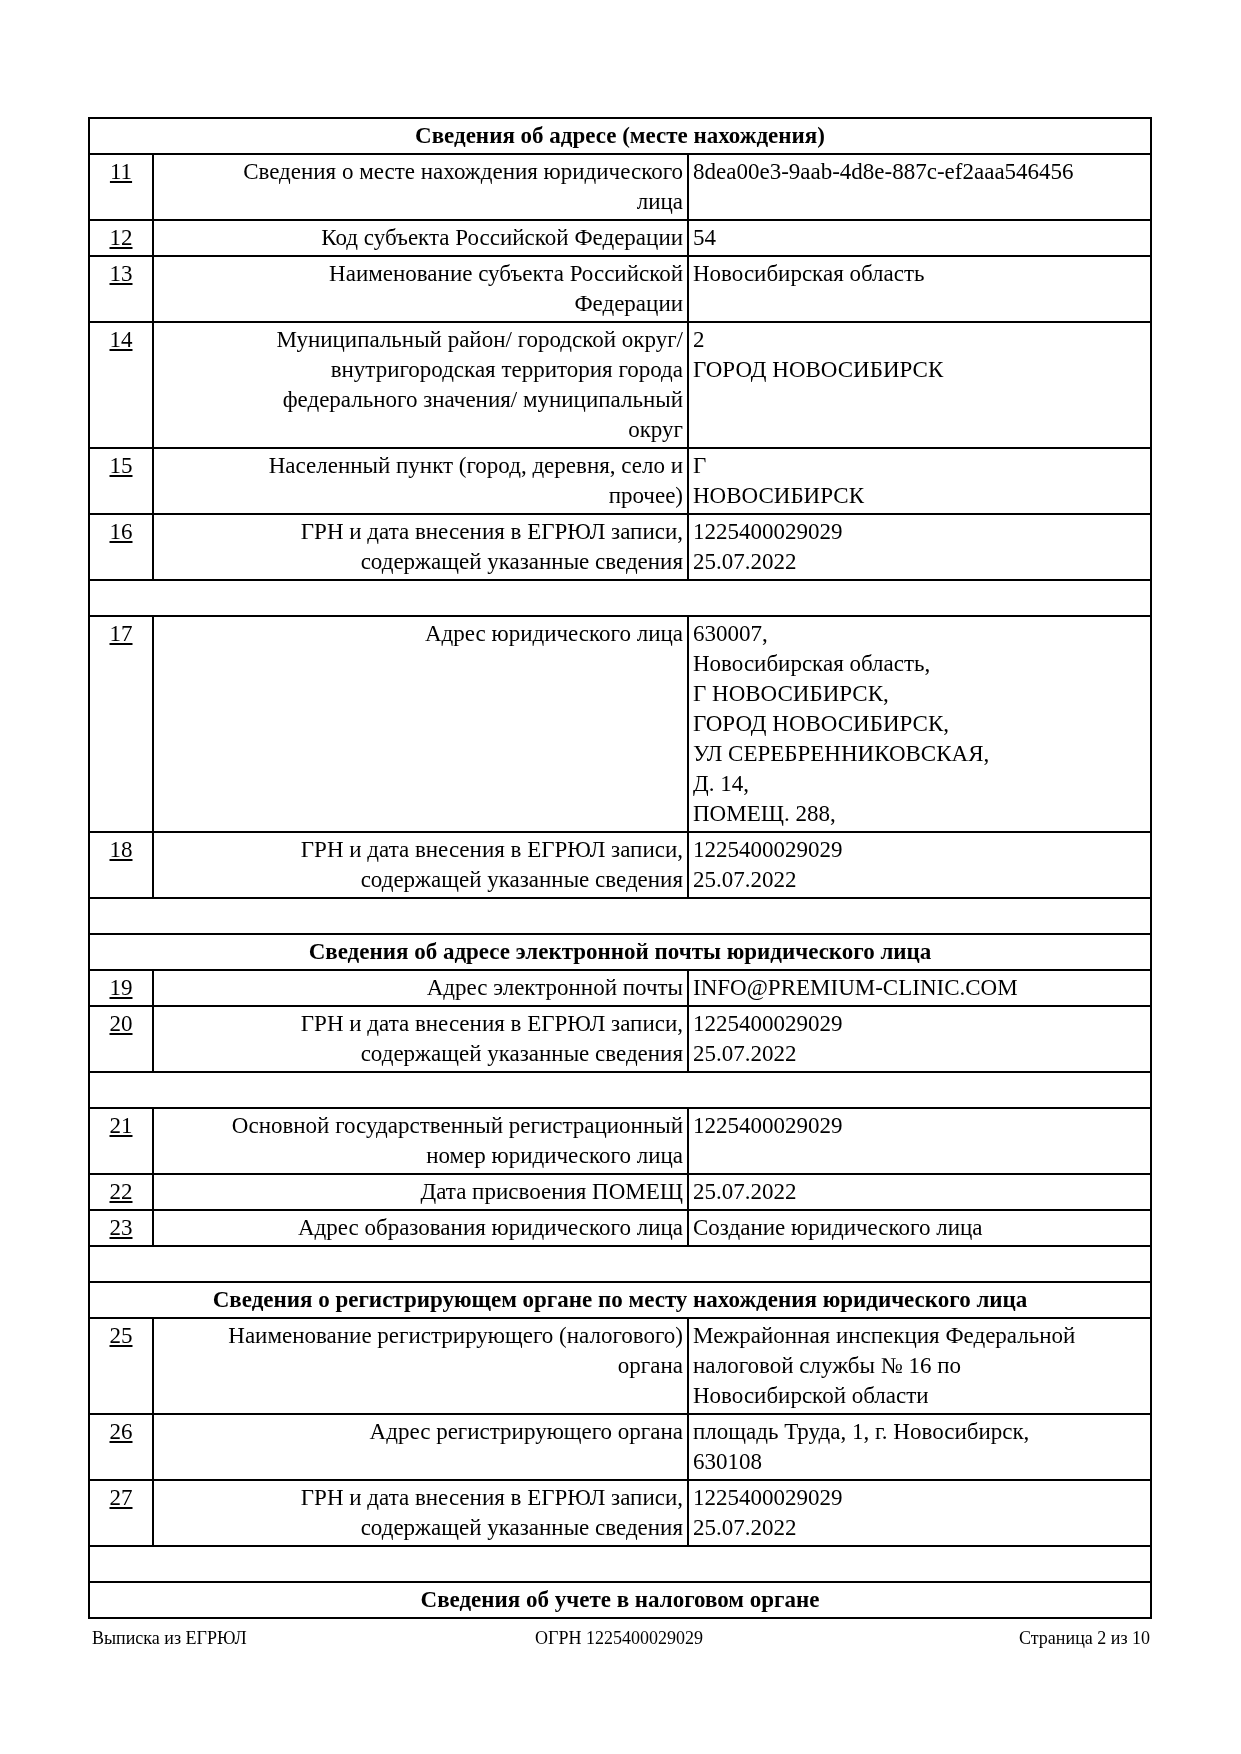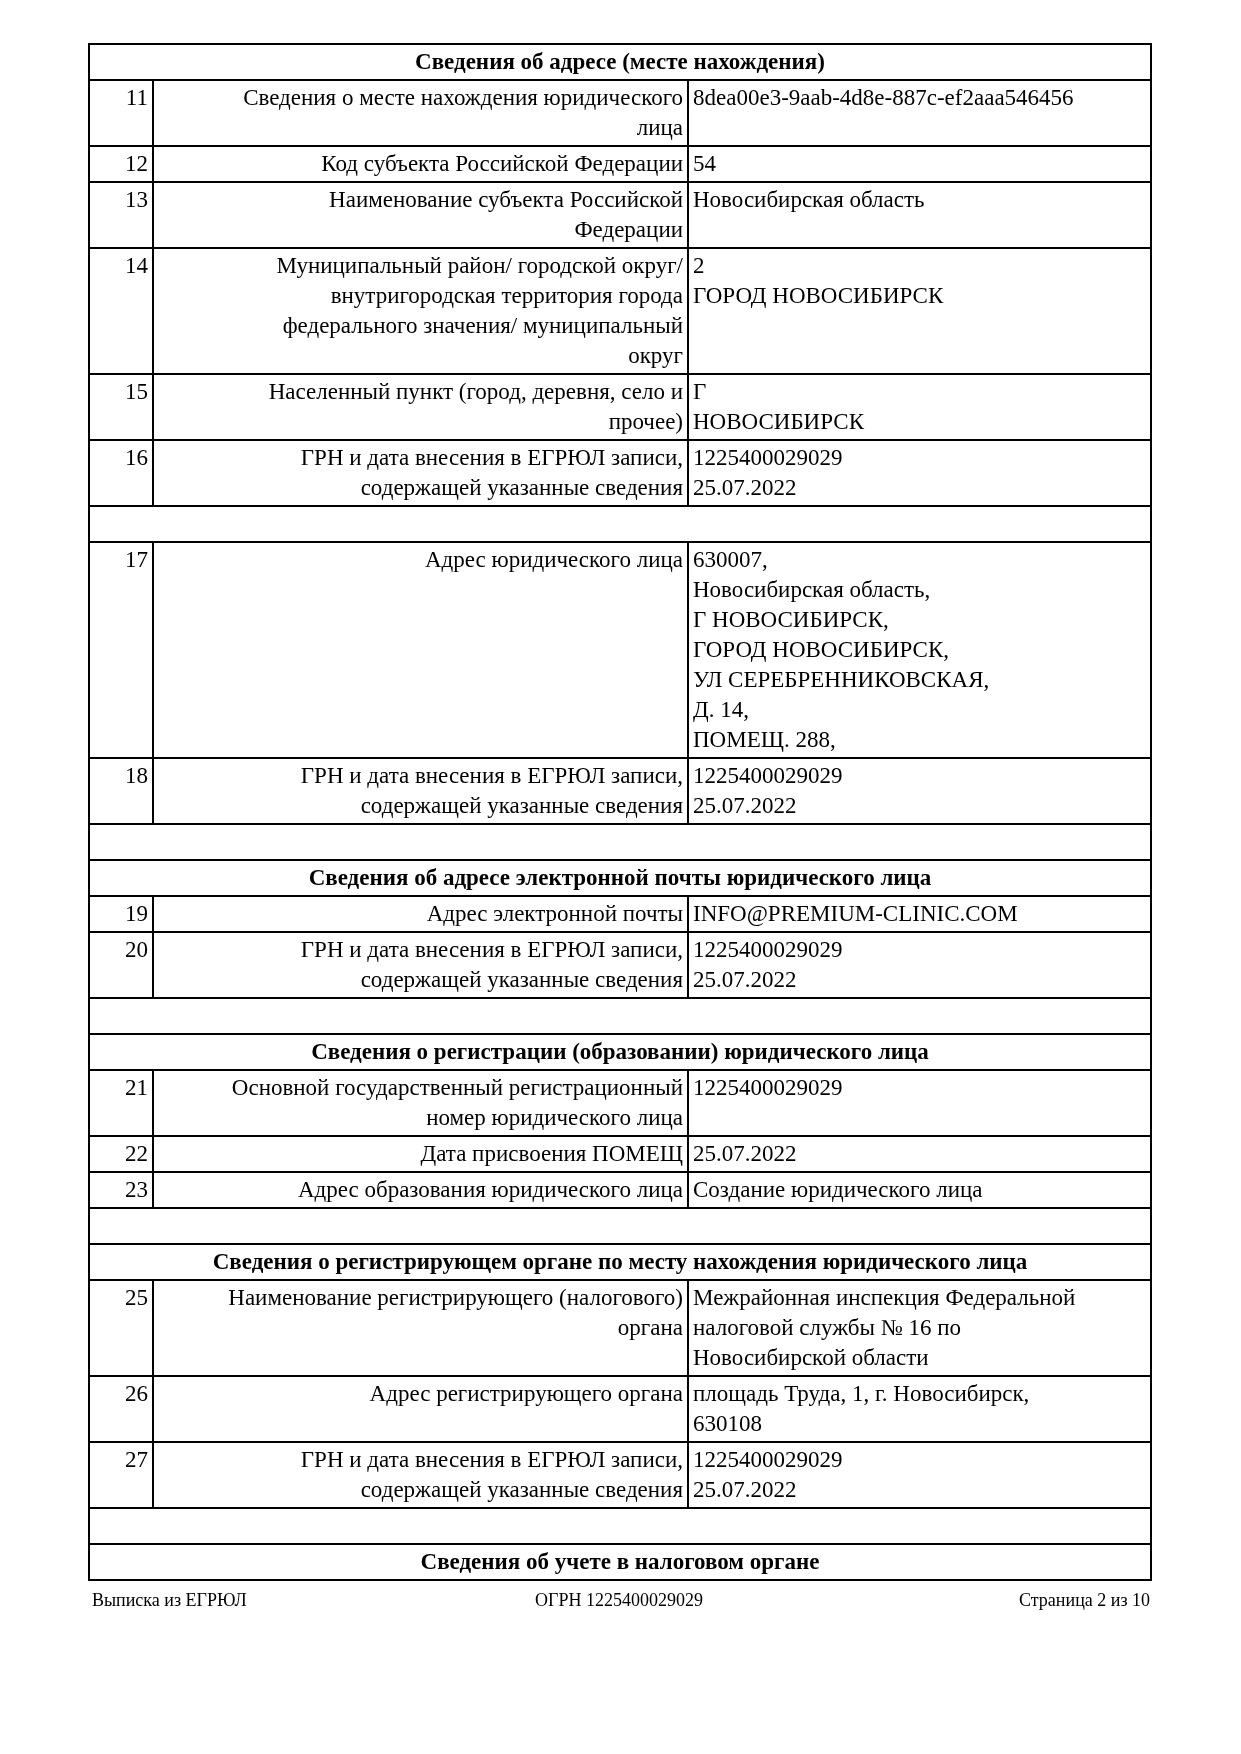--- a/index.html
+++ b/index.html
@@ -13,35 +13,35 @@
     overflow: hidden;
   }
   .sheet {
     position: absolute;
     top: 0; left: 0;
     width: 1241px;
     height: 1754px;
     background: #ffffff;
   }
   table.doc-table {
-    margin: 43px 0 0 88px;
+    margin: 117px 0 0 88px;
     width: 1062px;
     border-collapse: collapse;
     table-layout: fixed;
   }
   table.doc-table td {
     border: 2px solid #000000;
     vertical-align: top;
     font-size: 23px;
     line-height: 30px;
     padding: 2px 4px;
     white-space: pre-line;
     overflow: hidden;
   }
-  td.num-cell { text-align: right; padding: 2px 1px; }
+  td.num-cell { text-align: center; padding: 2px 1px; text-decoration: underline; }
   td.label-cell { padding-left: 6px; text-align: right; }
   td.value-cell { padding-left: 4px; }
   td.header-cell { font-weight: bold; text-align: center; }
   td.spacer-cell { height: 30px; padding: 0; }
   .page-footer {
     position: relative;
     margin: 8px 0 0 88px;
     width: 1062px;
     font-size: 18px;
     line-height: 23px;
@@ -148,23 +148,20 @@
           <td class="num-cell">20</td>
           <td class="label-cell">ГРН и дата внесения в ЕГРЮЛ записи,
 содержащей указанные сведения</td>
           <td class="value-cell">1225400029029
 25.07.2022</td>
         </tr>
         <tr>
           <td colspan="3" class="spacer-cell"></td>
         </tr>
         <tr>
-          <td colspan="3" class="header-cell">Сведения о регистрации (образовании) юридического лица</td>
-        </tr>
-        <tr>
           <td class="num-cell">21</td>
           <td class="label-cell">Основной государственный регистрационный
 номер юридического лица</td>
           <td class="value-cell">1225400029029</td>
         </tr>
         <tr>
           <td class="num-cell">22</td>
           <td class="label-cell">Дата присвоения ПОМЕЩ</td>
           <td class="value-cell">25.07.2022</td>
         </tr>

